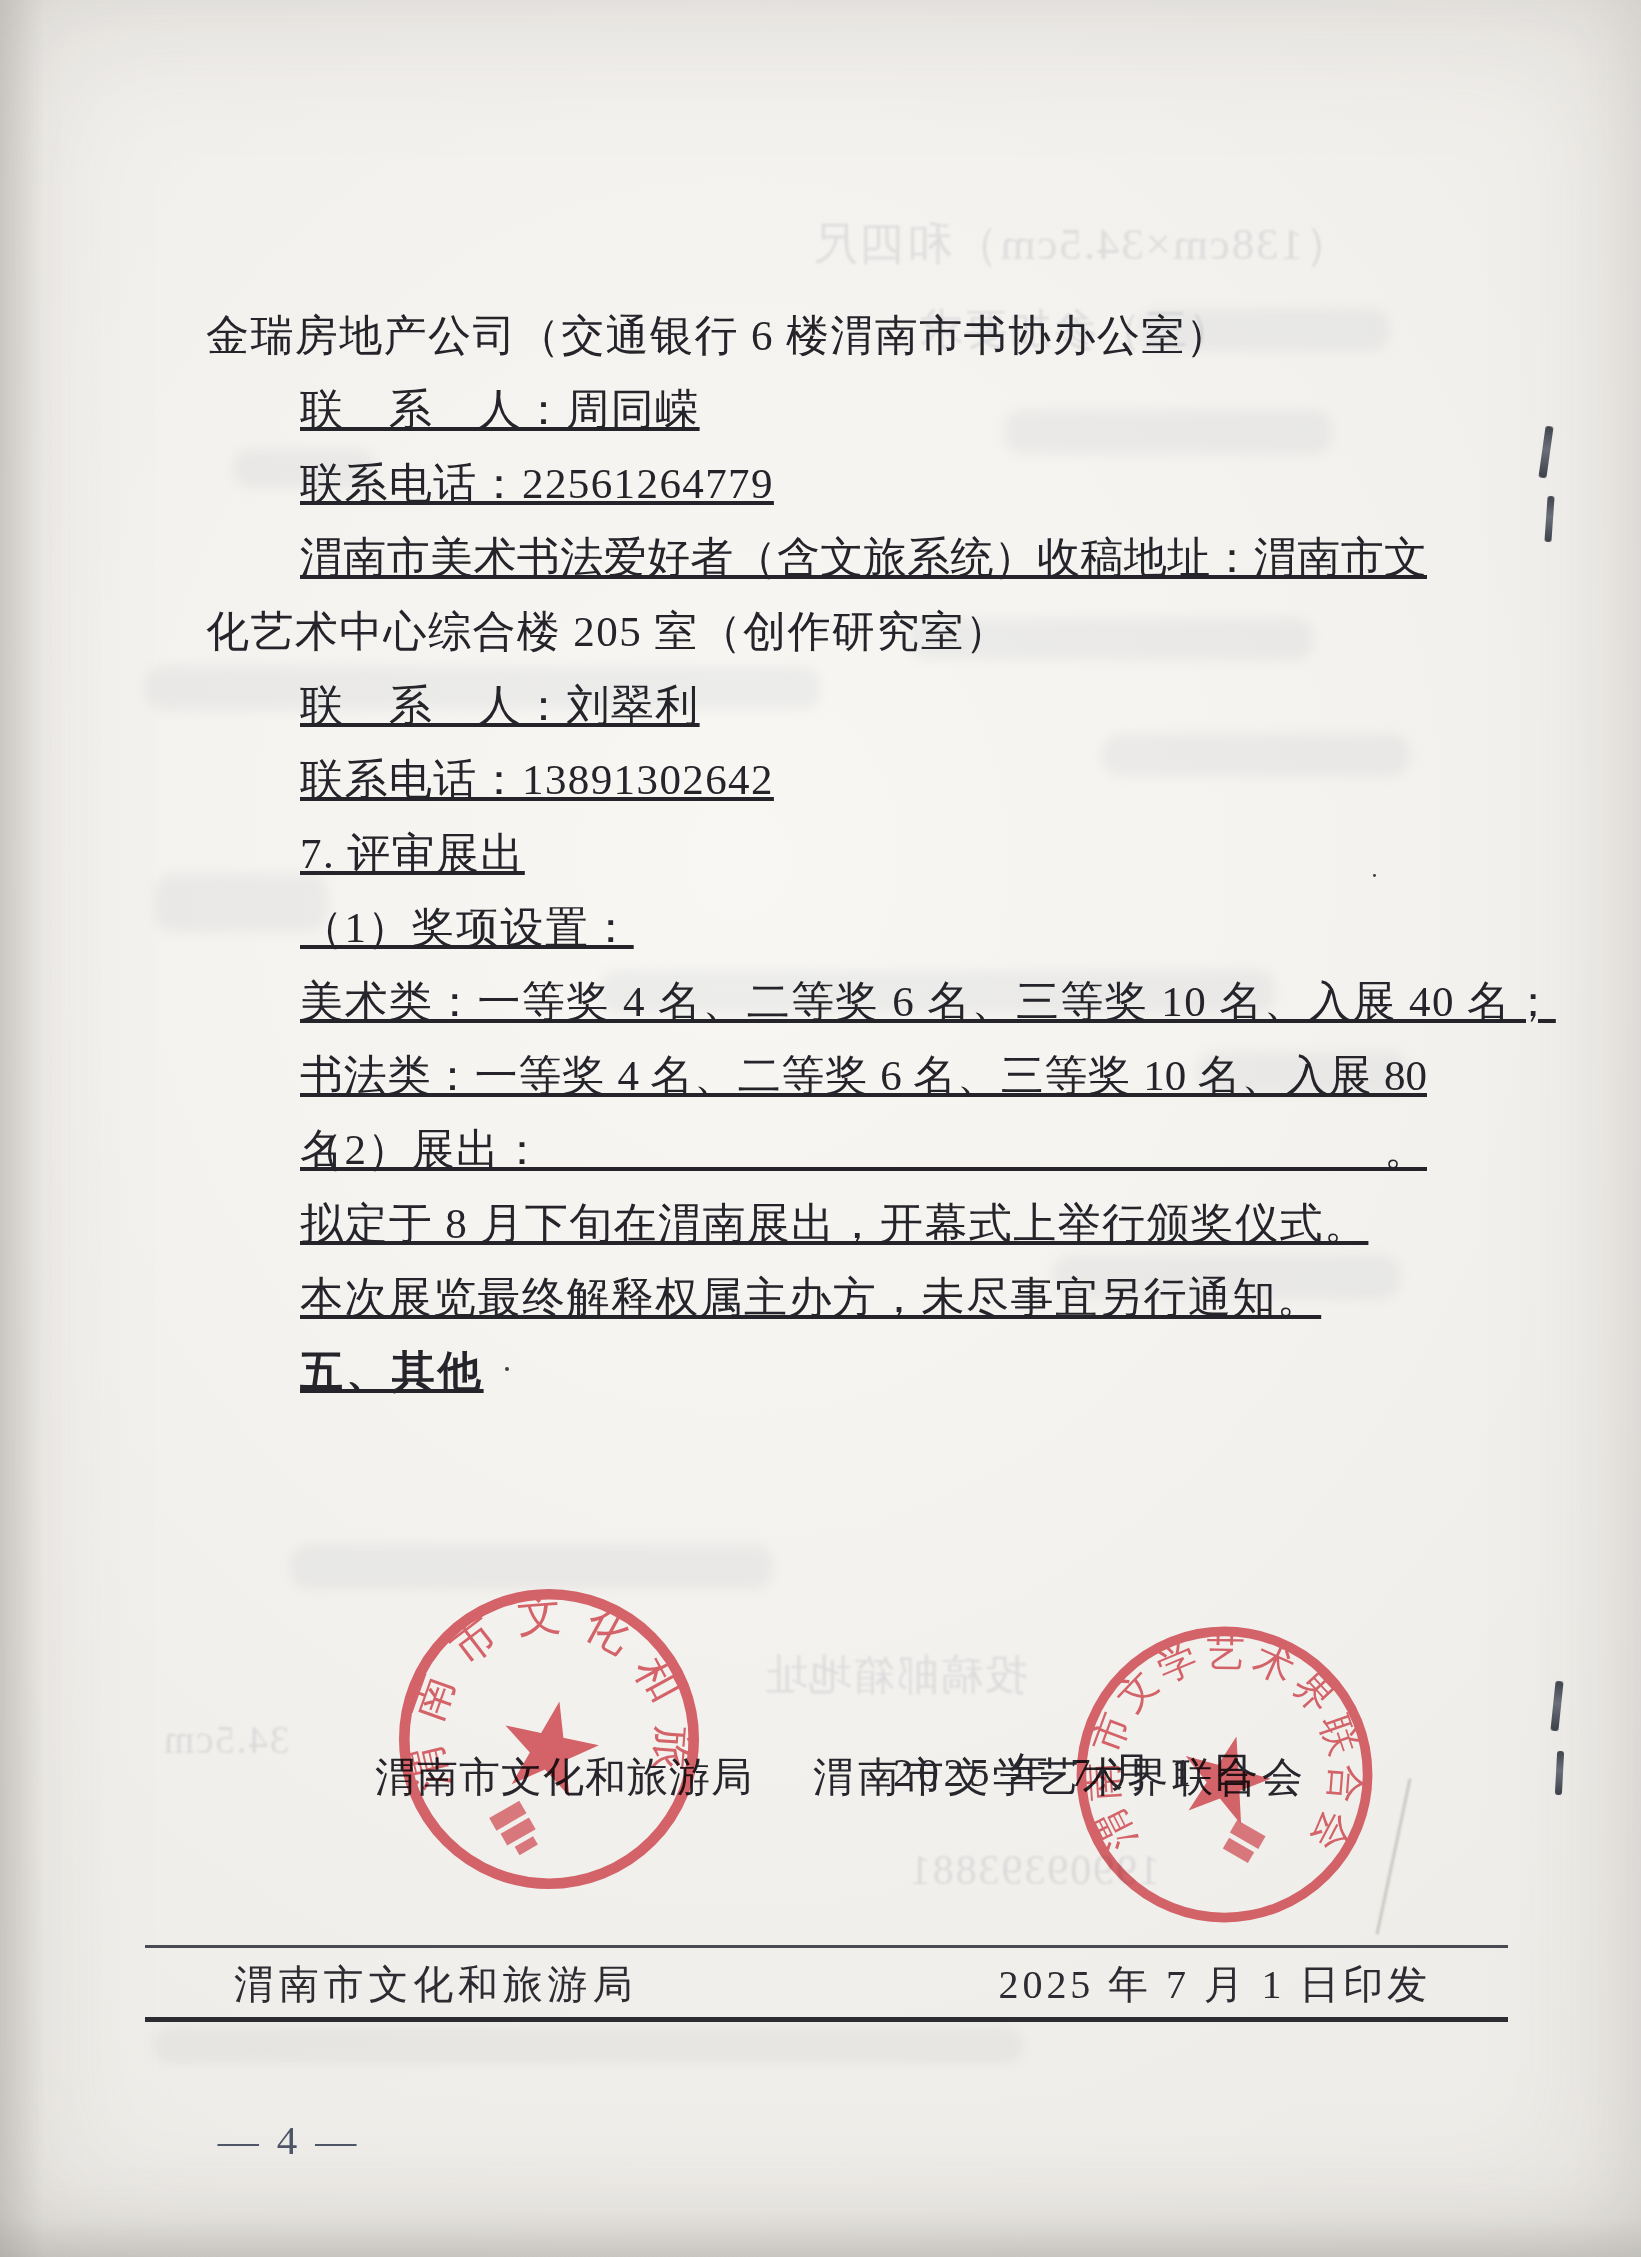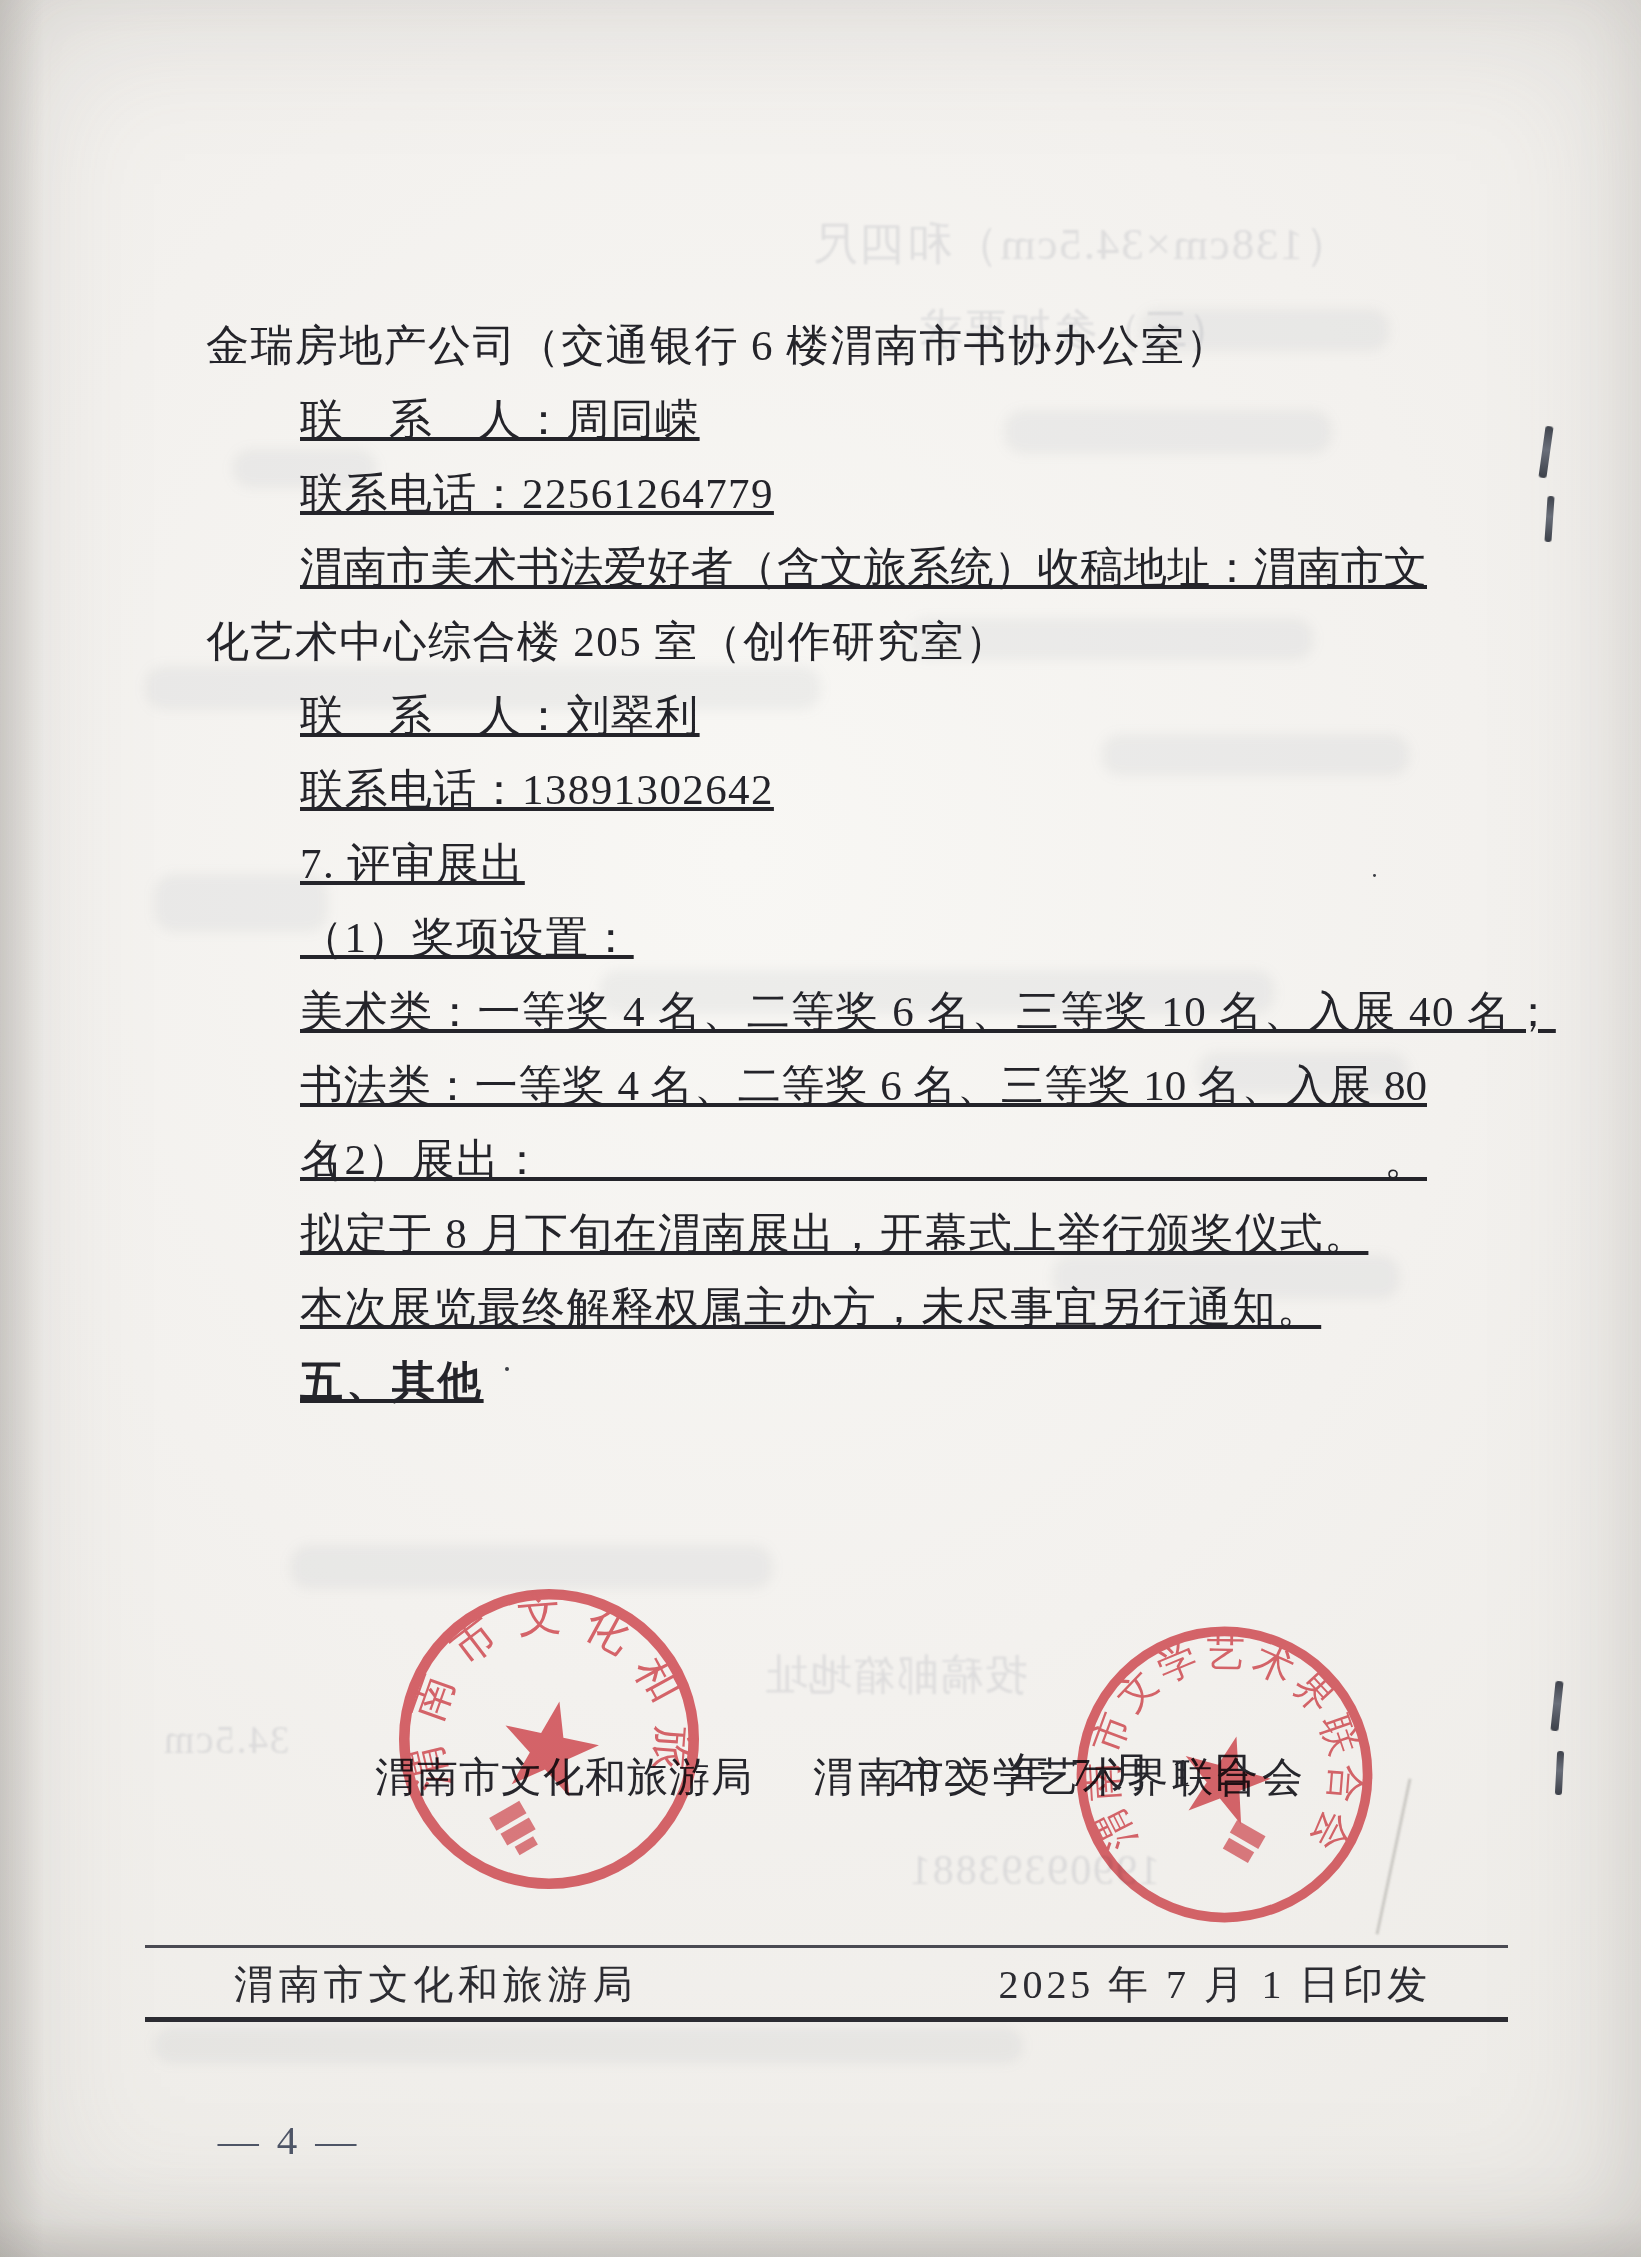--- a/index.html
+++ b/index.html
@@ -15,21 +15,21 @@
     color:#24242a;
   }
   
   .edge-left{position:absolute;left:0;top:0;width:44px;height:100%;
     background:linear-gradient(90deg,rgba(120,116,110,.20),rgba(120,116,110,0));}
   .edge-bottom{position:absolute;left:0;bottom:0;width:100%;height:39px;
     background:linear-gradient(0deg,rgba(120,116,110,.16),rgba(120,116,110,0));}
 
   
   .body-text{
-    position:absolute;left:206px;top:309px;width:1221px;
+    position:absolute;left:206px;top:299px;width:1221px;
     font-size:43px;line-height:74px;letter-spacing:1.4px;
     white-space:nowrap;
   }
   .ln{height:74px;}
   .ind{padding-left:94px;text-decoration:underline;}
   .spread{white-space:normal;text-align:justify;text-align-last:justify;letter-spacing:0;}
   .bold{font-weight:bold;letter-spacing:2.9px;}
 
   
   .sig{position:absolute;font-size:41px;white-space:nowrap;color:#26262c;}

